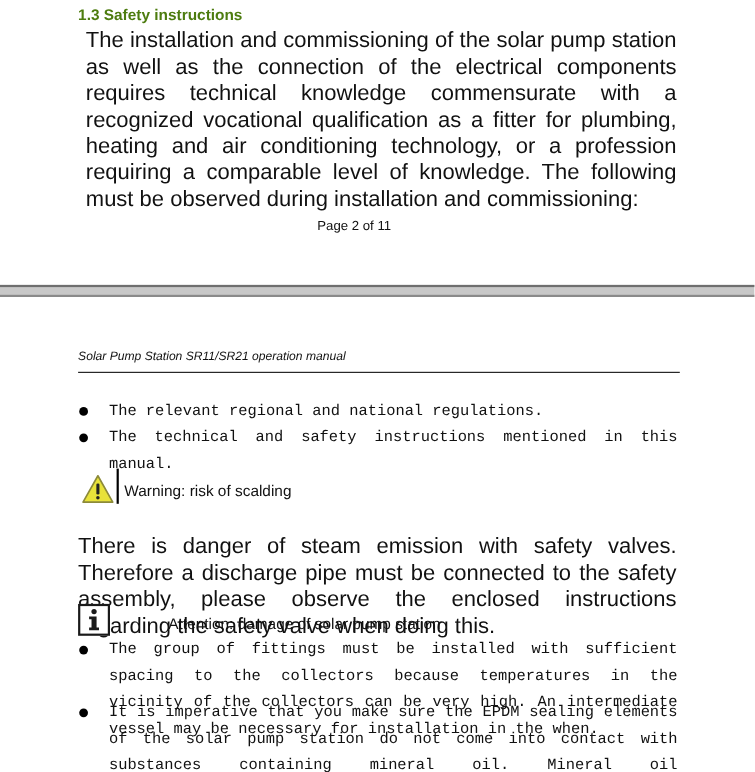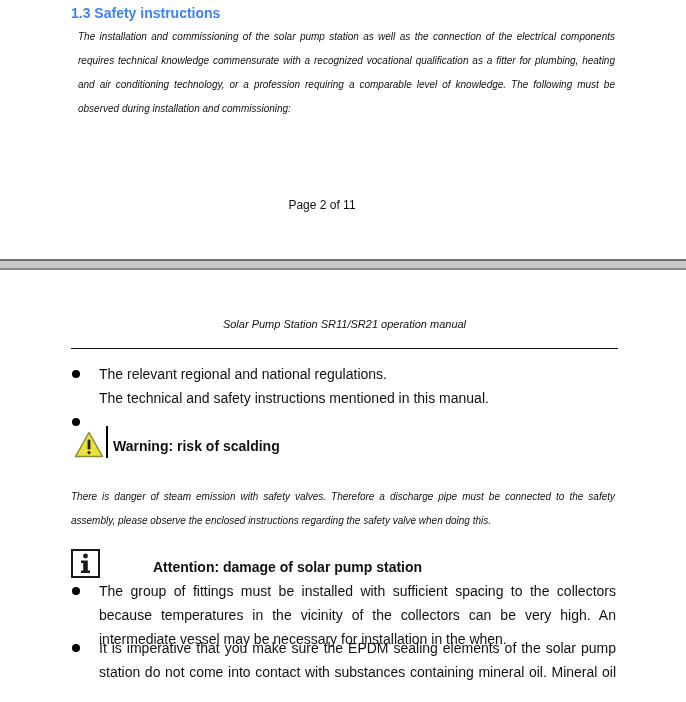--- a/index.html
+++ b/index.html
@@ -6,62 +6,60 @@
     body {
       width: 686px; height: 702px; overflow: hidden;
       background: #ffffff;
       font-family: "Liberation Sans", sans-serif;
       color: #111111;
       position: relative;
     }
     .abs { position: absolute; }
     .heading {
       left: 71px; top: 4px;
-      font-size: 14px; font-weight: bold; color: #3b82f6;
+      font-size: 14px; font-weight: bold; color: #4d7c0f;
       line-height: 18px; white-space: nowrap;
     }
     .para {
-      font-size: 10px; line-height: 24px;
+      font-size: 20px; line-height: 24px;
       text-align: justify; text-align-last: left;
       color: #111;
-      font-style: italic;
     }
     .p1 { left: 78px; top: 25px; width: 537px; }
     .page-num {
       left: 0; width: 644px; top: 197px;
       text-align: center; font-size: 12px; line-height: 16px; color: #111;
     }
     .sep {
       left: 0; top: 259px; width: 686px; height: 11px;
       background: #c8c8c8;
       border-top: 2px solid #6e6e6e;
       border-bottom: 2px solid #8a8a8a;
       box-sizing: border-box;
     }
     .running-header {
       left: 71px; top: 316px; width: 547px;
       font-size: 11px; font-style: italic; line-height: 16px;
-      border-bottom: 1px solid #111; padding-bottom: 16px;
+      border-bottom: 1px solid #111; padding-bottom: 6px;
       white-space: nowrap;
-      text-align: center;
     }
-    .bullet-row { left: 71px; width: 545px; display: flex; }
+    .bullet-row { left: 71px; width: 545px; display: flex; font-family: Liberation Mono, monospace; }
     .bullet-dot {
       width: 28px; flex: 0 0 28px; position: relative;
     }
     .bullet-dot::before {
       content: ""; position: absolute; left: 1px; top: 8px;
       width: 8px; height: 8px; border-radius: 50%; background: #000;
     }
     .bullet-text {
       flex: 1; font-size: 14px; line-height: 24px;
       text-align: justify; text-align-last: left;
     }
     .notice-title {
-      font-size: 14px; font-weight: bold; line-height: 18px; white-space: nowrap;
+      font-size: 14px; font-weight: normal; line-height: 18px; white-space: nowrap;
     }
     .warn-icon { left: 74px; top: 431px; width: 30px; height: 27px; }
     .warn-bar { left: 106px; top: 426px; width: 2px; height: 32px; background: #000; }
     .warn-title { left: 113px; top: 437px; }
     .p2 { left: 71px; top: 456px; width: 544px; margin-top: 29px; }
     .info-icon {
       left: 71px; top: 549px; width: 29px; height: 29px;
       border: 2px solid #1a1a1a; box-sizing: border-box; background: #fff;
       display: flex; align-items: center; justify-content: center;
     }
@@ -75,21 +73,21 @@
 <div class="abs page-num">Page 2 of 11</div>
 
 <div class="abs sep"></div>
 
 <div class="abs running-header">Solar Pump Station SR11/SR21 operation manual</div>
 
 <div class="abs bullet-row" style="top:362px;">
   <span class="bullet-dot"></span>
   <span class="bullet-text">The relevant regional and national regulations.</span>
 </div>
-<div class="abs bullet-row" style="top:386px;align-items:flex-end;">
+<div class="abs bullet-row" style="top:386px;">
   <span class="bullet-dot"></span>
   <span class="bullet-text">The technical and safety instructions mentioned in this manual.</span>
 </div>
 
 <div class="abs warn-icon">
   <svg width="30" height="27" viewBox="0 0 30 27">
     <polygon points="15,1.5 28.5,25.5 1.5,25.5" fill="#e8e23a" stroke="#8c8a3a" stroke-width="1.5" stroke-linejoin="round"></polygon>
     <rect x="13.6" y="8.5" width="2.8" height="10" rx="1.2" fill="#222"></rect>
     <circle cx="15" cy="21.6" r="1.6" fill="#222"></circle>
   </svg>

